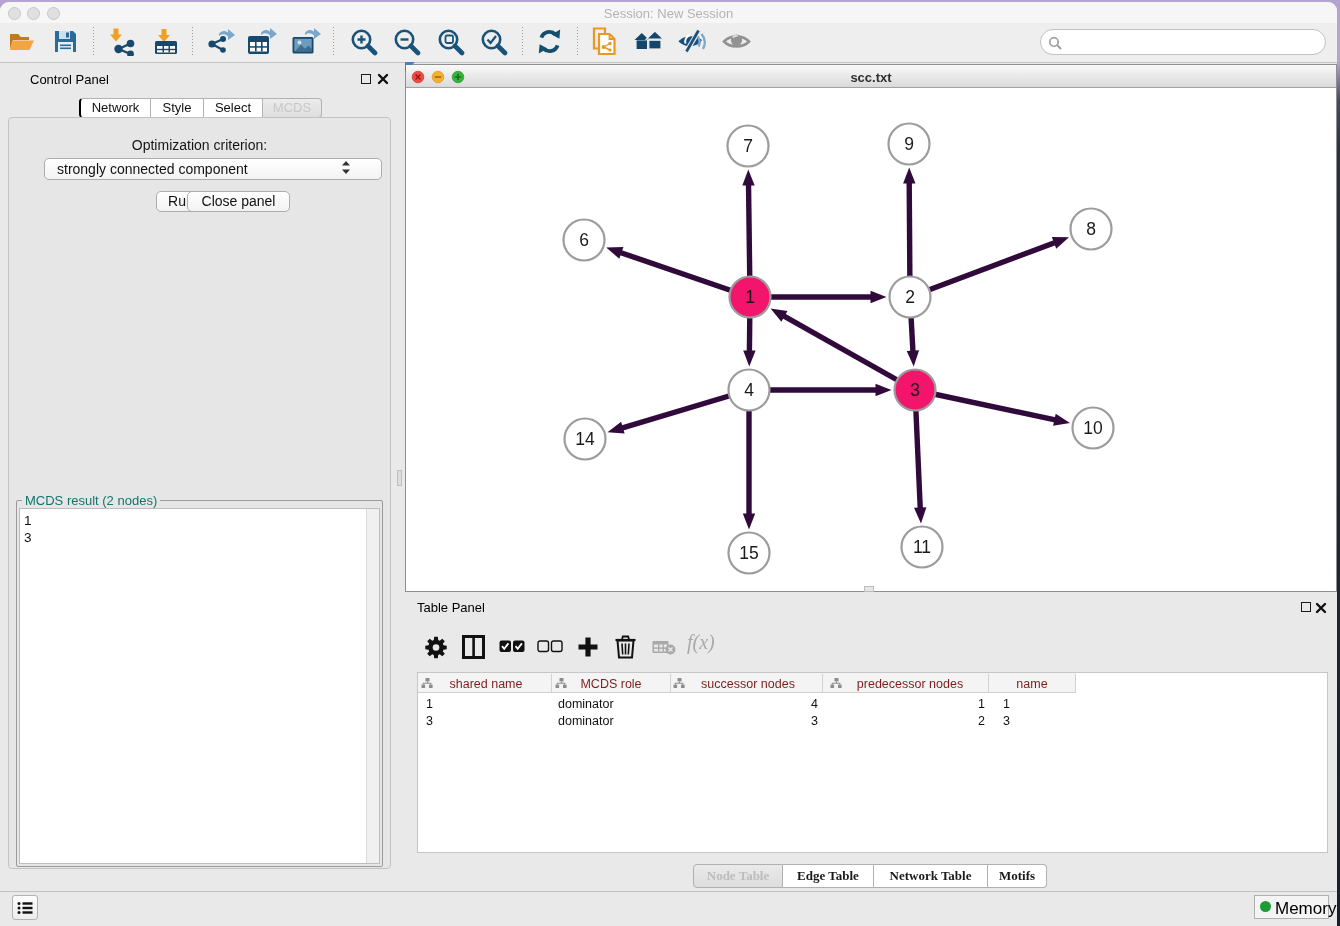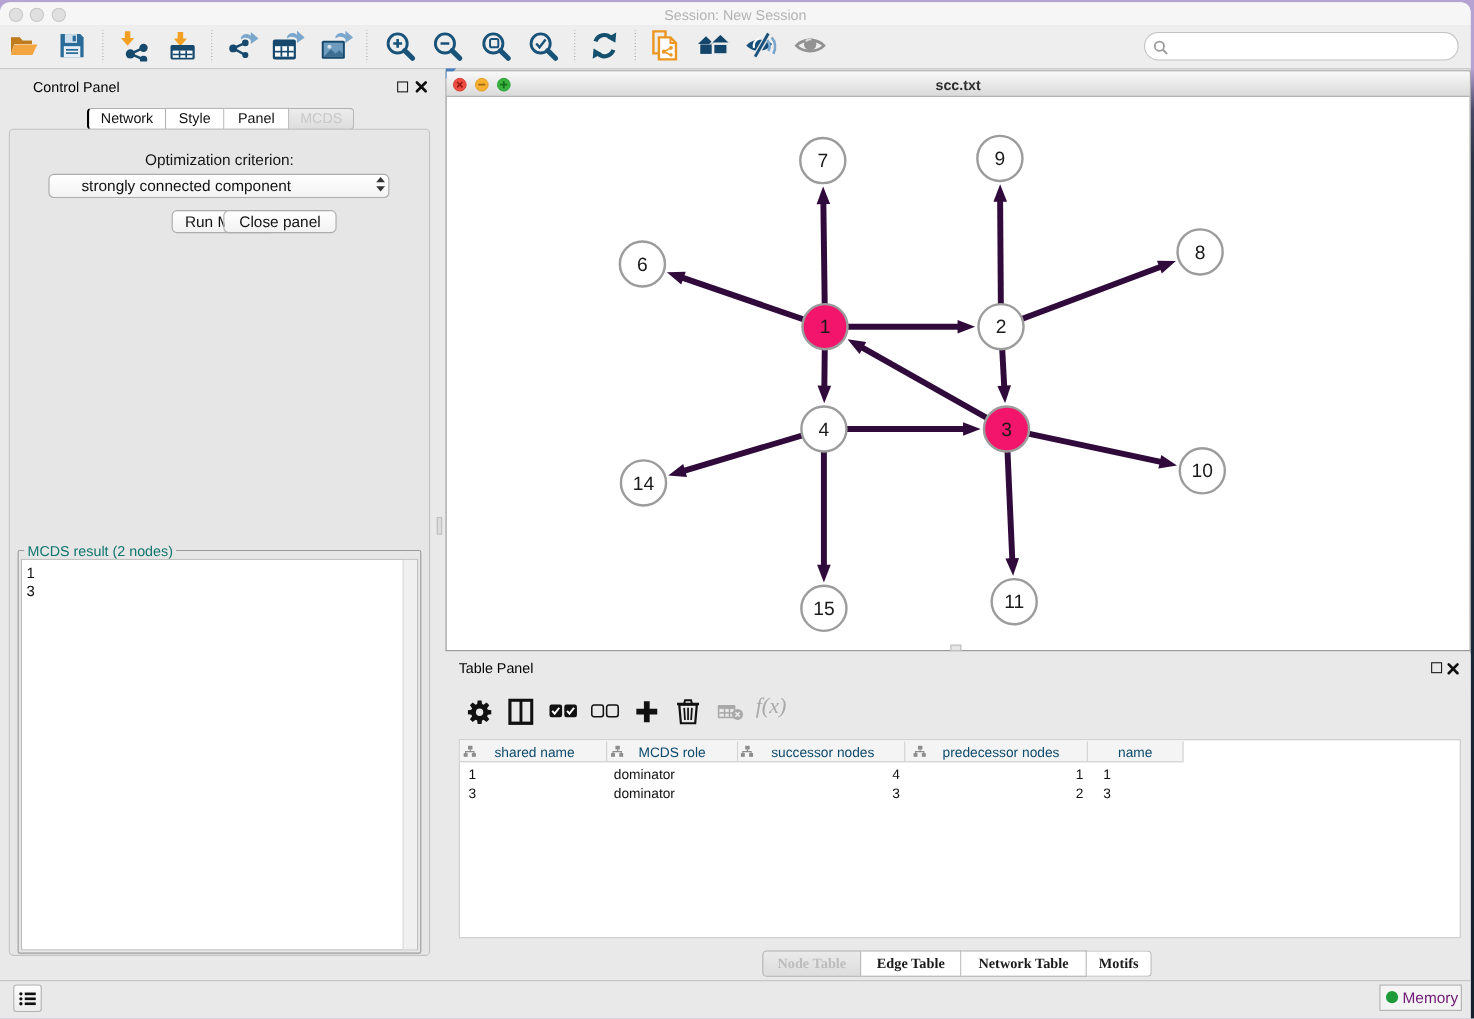--- a/index.html
+++ b/index.html
@@ -19,46 +19,46 @@
 #searchbox { left:1040px; top:29px; width:286px; height:26px; background:#ffffff; border:1px solid #c2c2c2; border-radius:13px; }
 
 #cp { left:0; top:63px; width:395px; height:828px; background:#e9e9e9; }
 .paneltitle { font-size:13px; color:#000000; }
 .floatico { width:10px; height:10px; border:1.5px solid #1a1a1a; background:transparent; }
 .tab { position:absolute; height:20px; background:#ffffff; border:1px solid #b2b2b2; border-left:none;
   font-size:13px; color:#111; text-align:center; line-height:18px; }
 .tabdis { background:linear-gradient(#ececec,#dedede); color:#c8c8c8; }
 #cppanel { left:8px; top:117px; width:383px; height:752px; background:#e6e6e6; border:1px solid #c2c2c2; border-radius:4px; }
 #optlabel { left:8px; top:137px; width:383px; text-align:center; font-size:14px; color:#161616; }
-#cpselect { left:44px; top:158px; width:310px; height:22px; background:linear-gradient(#ffffff,#f3f3f3); border:1px solid #adadad; border-radius:5px;
-  font-size:14px; color:#111; line-height:20px; padding-left:29px; }
+#cpselect { left:44px; top:158px; width:338px; height:22px; background:linear-gradient(#ffffff,#f3f3f3); border:1px solid #adadad; border-radius:5px;
+  font-size:14px; color:#111; line-height:20px; padding-left:12px; }
 .cpbtn { top:191px; height:21px; background:linear-gradient(#ffffff,#f2f2f2); border:1px solid #adadad; border-radius:5px;
   font-size:14px; color:#111; text-align:center; line-height:19px; }
 #groupbox { left:16px; top:500px; width:367px; height:367px; border:1px solid #9b9b9b; border-radius:2px; }
 #grouplabel { left:22px; top:493px; background:#e6e6e6; padding:0 3px; font-size:13px; color:#0f766e; }
 #resultarea { left:19px; top:508px; width:361px; height:356px; background:#ffffff; border:1px solid #bdbdbd;
   font-size:13.5px; color:#111; line-height:16.5px; padding:4px 0 0 4px; }
 #resultscroll { left:366px; top:509px; width:13px; height:354px; background:#f0f0f0; border-left:1px solid #dcdcdc; }
 
 #tp { left:405px; top:594px; width:932px; height:297px; background:#e9e9e9; }
 #tbl { left:417px; top:672px; width:911px; height:181px; background:#ffffff; border:1px solid #c6c6c6; }
 #tblhead { left:418px; top:673px; width:658px; height:20px; background:#f4f4f4; border-bottom:1px solid #cfcfcf; }
 .colsep { top:674px; width:1px; height:18px; background:#d2d2d2; }
-.hlabel { top:676px; font-size:12.5px; color:#0c4a6e; text-align:center; }
+.hlabel { top:676px; font-size:12.5px; color:#7f1d1d; text-align:center; }
 .cell { font-size:12.5px; color:#111; }
 
 .btab { top:864px; height:24px; background:#ffffff; border:1px solid #b0b0b0; border-left:none;
   font-size:13px; font-weight:bold; color:#1a1a1a; text-align:center; line-height:22px;font-family:Liberation Serif, serif; }
 .treeico { width:12px; height:12px; }
 .btab.tabdis { background:linear-gradient(#eaeaea,#dddddd); color:#bcbcbc; }
 
 #statusbar { left:0; top:891px; width:1337px; height:35px; background:#e9e9e9; border-top:1px solid #c2c2c2; }
 #listbtn { left:12px; top:895px; width:26px; height:25px; background:linear-gradient(#fdfdfd,#ededed); border:1px solid #b3b3b3; border-radius:3px; }
 #membtn { left:1254px; top:895px; width:75px; height:24px; background:#f4f4f4; border:1px solid #b0b0b0; }
-#memtext { left:1275px; top:899px; font-size:14px; color:#701a75; }
+#memtext { left:1275px; top:899px; font-size:17px; color:#000000; }
 #memdot { left:1260px; top:901px; width:11px; height:11px; border-radius:50%; background:#1d9b38; }
 text { font-family:"Liberation Sans", sans-serif; }
 </style>
 </head>
 <body>
 <div id="topstrip" class="abs"></div>
 <div id="mainwin" class="abs"></div>
 <div id="rightstrip" class="abs"></div>
 <div class="abs" style="left:0;top:2px;width:1337px;height:21px;background:#f6f6f6;border-radius:9px 9px 0 0;"></div>
 <div class="abs tl" style="left:8px;"></div>
@@ -194,31 +194,31 @@
  <path d="M9.2 9.2 L13 13" stroke="#9a9a9a" stroke-width="1.8"></path>
 </svg>
 <div id="cp" class="abs"></div>
 <div class="abs paneltitle" style="left:30px;top:72px;">Control Panel</div>
 <div class="abs floatico" style="left:361px;top:74px;"></div>
 <svg class="abs" style="left:377px;top:73px;" width="12" height="12" viewBox="0 0 12 12">
  <path d="M2 2 L10 10 M10 2 L2 10" stroke="#111" stroke-width="2.4" stroke-linecap="round"></path>
 </svg>
 <div class="abs tab" style="left:79px;top:98px;width:72px;border-left:2px solid #000000;border-radius:4px 0 0 4px;">Network</div>
 <div class="abs tab" style="left:151px;top:98px;width:53px;">Style</div>
-<div class="abs tab" style="left:204px;top:98px;width:59px;">Panel</div>
+<div class="abs tab" style="left:204px;top:98px;width:59px;">Select</div>
 <div class="abs tab tabdis" style="left:263px;top:98px;width:59px;border-radius:0 4px 4px 0;">MCDS</div>
 <div id="cppanel" class="abs"></div>
 <div id="optlabel" class="abs">Optimization criterion:</div>
 <div id="cpselect" class="abs">strongly connected component</div>
 <svg class="abs" style="left:339px;top:160px;" width="14" height="15" viewBox="0 0 14 15">
  <path d="M7 1 L11 5.6 L3 5.6 Z" fill="#333"></path>
  <path d="M7 14 L3 9.4 L11 9.4 Z" fill="#333"></path>
 </svg>
 <div class="abs cpbtn" style="left:108px;width:95px;margin-left:48px;">Run MCDS</div>
-<div class="abs cpbtn" style="left:203px;width:103px;">Close panel</div>
+<div class="abs cpbtn" style="left:187px;width:103px;">Close panel</div>
 <div id="groupbox" class="abs"></div>
 <div id="grouplabel" class="abs">MCDS result (2 nodes)</div>
 <div id="resultarea" class="abs">1<br>3</div>
 <div id="resultscroll" class="abs"></div>
 <div class="abs" style="left:395px;top:63px;width:10px;height:828px;background:#e9e9e9;"></div>
 <div class="abs" style="left:397px;top:470px;width:5px;height:16px;background:#dcdcdc;border:1px solid #bfbfbf;"></div>
 <div class="abs" style="left:405px;top:64px;width:932px;height:528px;background:#ffffff;border:1px solid #8f8f8f;"></div>
 <svg class="abs" style="left:405px;top:62px;" width="10" height="10" viewBox="0 0 10 10">
     <path d="M0 0 L10 0 L0 10 Z" fill="#4a7fbe"></path>
   </svg>

